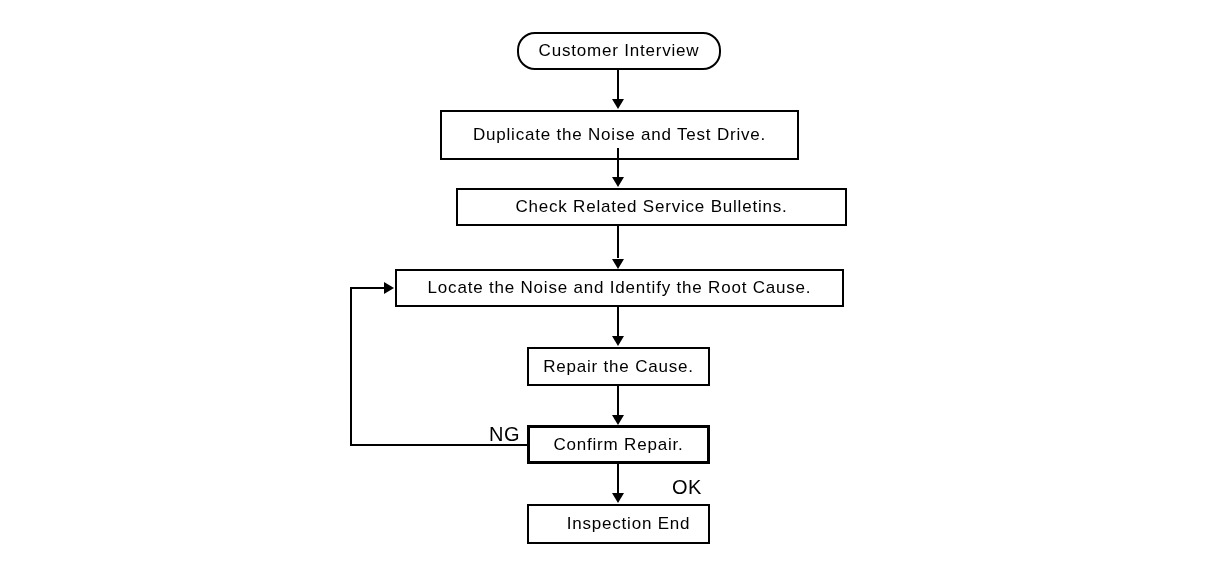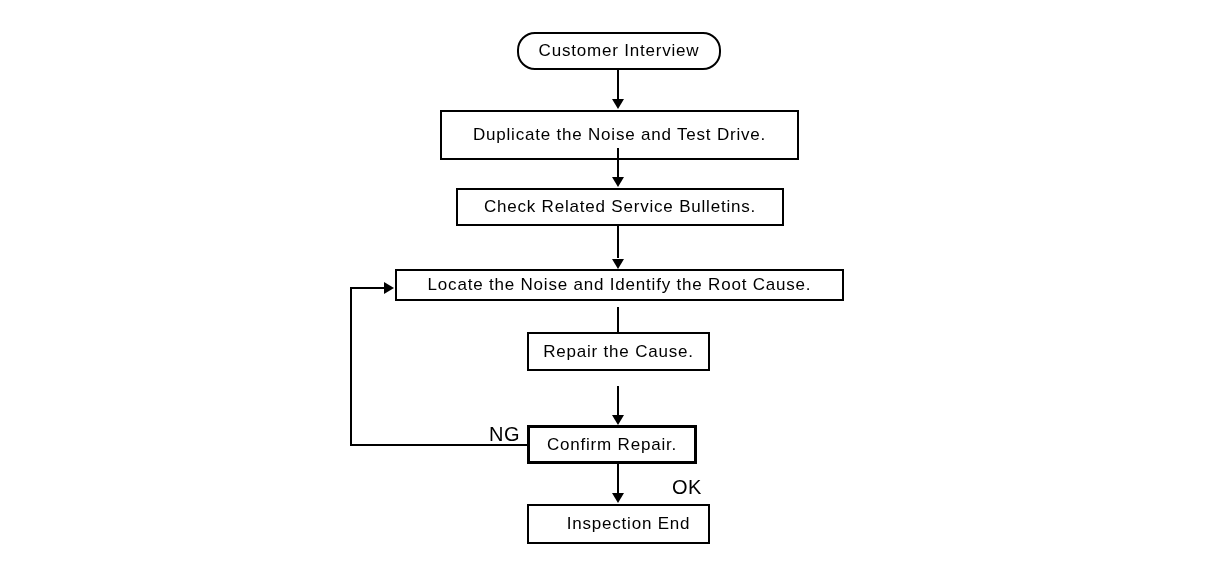--- a/index.html
+++ b/index.html
@@ -86,42 +86,42 @@
   <div class="connector v-line" style="left:617px; top:70px; height:30px;"></div>
   <div class="arrow-down" style="left:612px; top:99px;"></div>
 
   <div class="node" style="left:440px; top:110px; width:359px; height:50px;">
     <span class="node-label">Duplicate the Noise and Test Drive.</span>
   </div>
 
   <div class="connector v-line" style="left:617px; top:148px; height:30px;"></div>
   <div class="arrow-down" style="left:612px; top:177px;"></div>
 
-  <div class="node" style="left:456px; top:188px; width:328px; height:38px;">
+  <div class="node" style="left:456px; top:188px; width:391px; height:38px;">
     <span class="node-label">Check Related Service Bulletins.</span>
   </div>
 
   <div class="connector v-line" style="left:617px; top:226px; height:32px;"></div>
   <div class="arrow-down" style="left:612px; top:259px;"></div>
 
-  <div class="node" style="left:395px; top:269px; width:449px; height:32px;">
+  <div class="node" style="left:395px; top:269px; width:449px; height:38px;">
     <span class="node-label">Locate the Noise and Identify the Root Cause.</span>
   </div>
 
   <div class="connector v-line" style="left:617px; top:307px; height:30px;"></div>
   <div class="arrow-down" style="left:612px; top:336px;"></div>
 
-  <div class="node" style="left:527px; top:332px; width:183px; height:39px;">
+  <div class="node" style="left:527px; top:347px; width:183px; height:39px;">
     <span class="node-label">Repair the Cause.</span>
   </div>
 
   <div class="connector v-line" style="left:617px; top:386px; height:30px;"></div>
   <div class="arrow-down" style="left:612px; top:415px;"></div>
 
-  <div class="node thick" style="left:527px; top:425px; width:170px; height:39px;">
+  <div class="node thick" style="left:527px; top:425px; width:183px; height:39px;">
     <span class="node-label">Confirm Repair.</span>
   </div>
 
   <div class="connector loop-line h-line" style="left:350px; top:444px; width:179px;"></div>
   <div class="connector loop-line v-line" style="left:350px; top:287px; height:159px;"></div>
   <div class="connector loop-line h-line" style="left:350px; top:287px; width:36px;"></div>
   <div class="arrow-right" style="left:384px; top:282px;"></div>
 
   <div class="edge-label" style="left:489px; top:424px;">NG</div>
 

